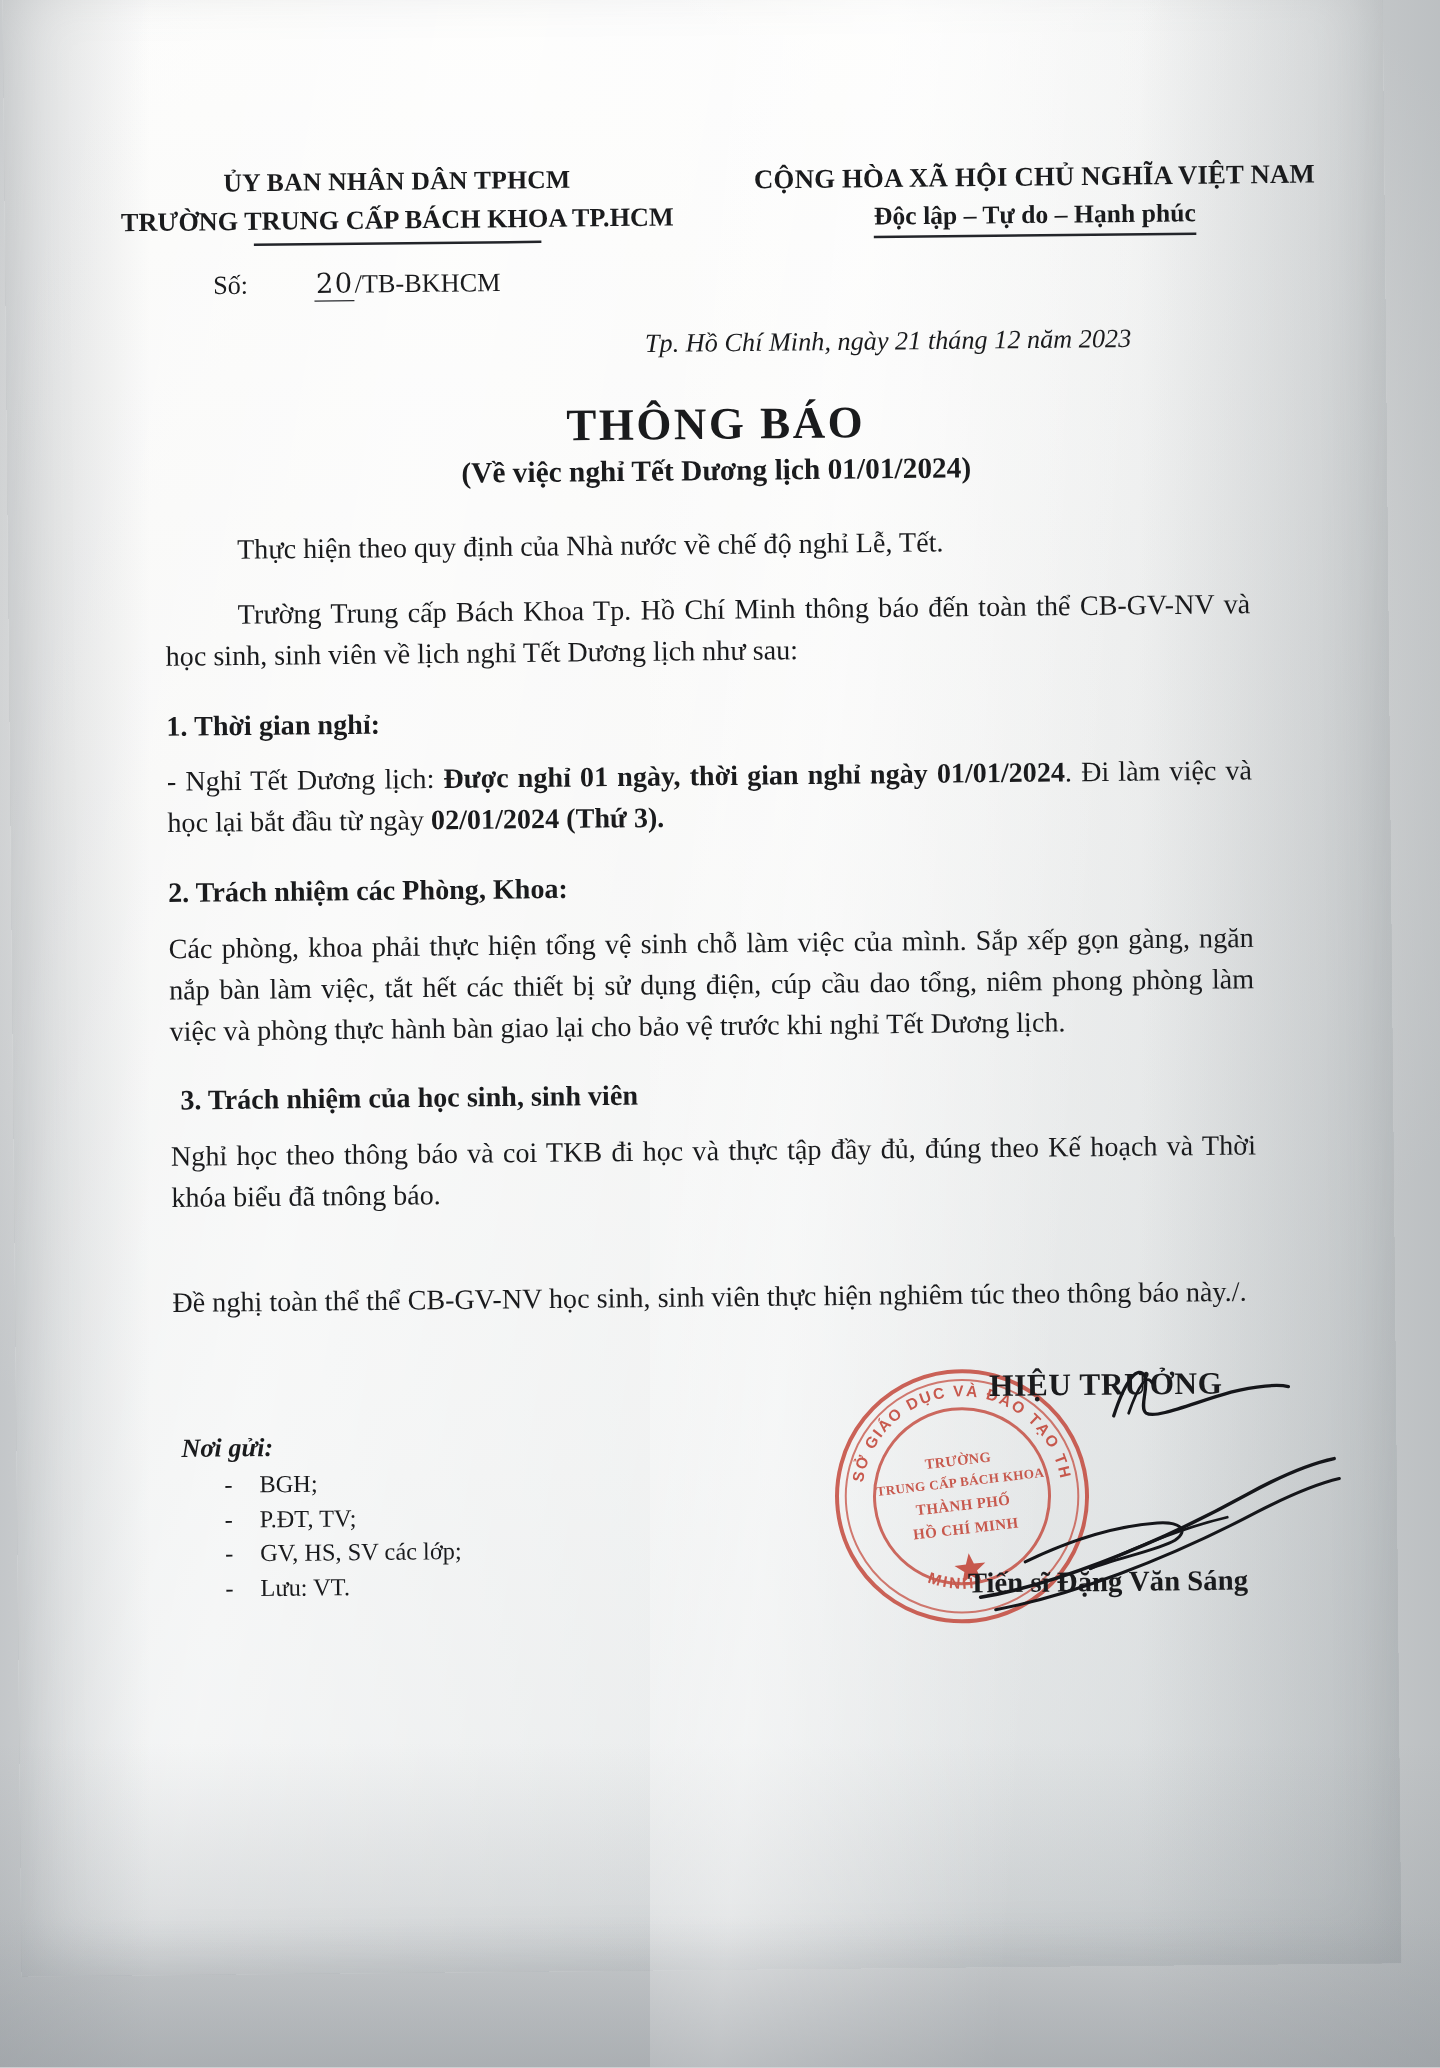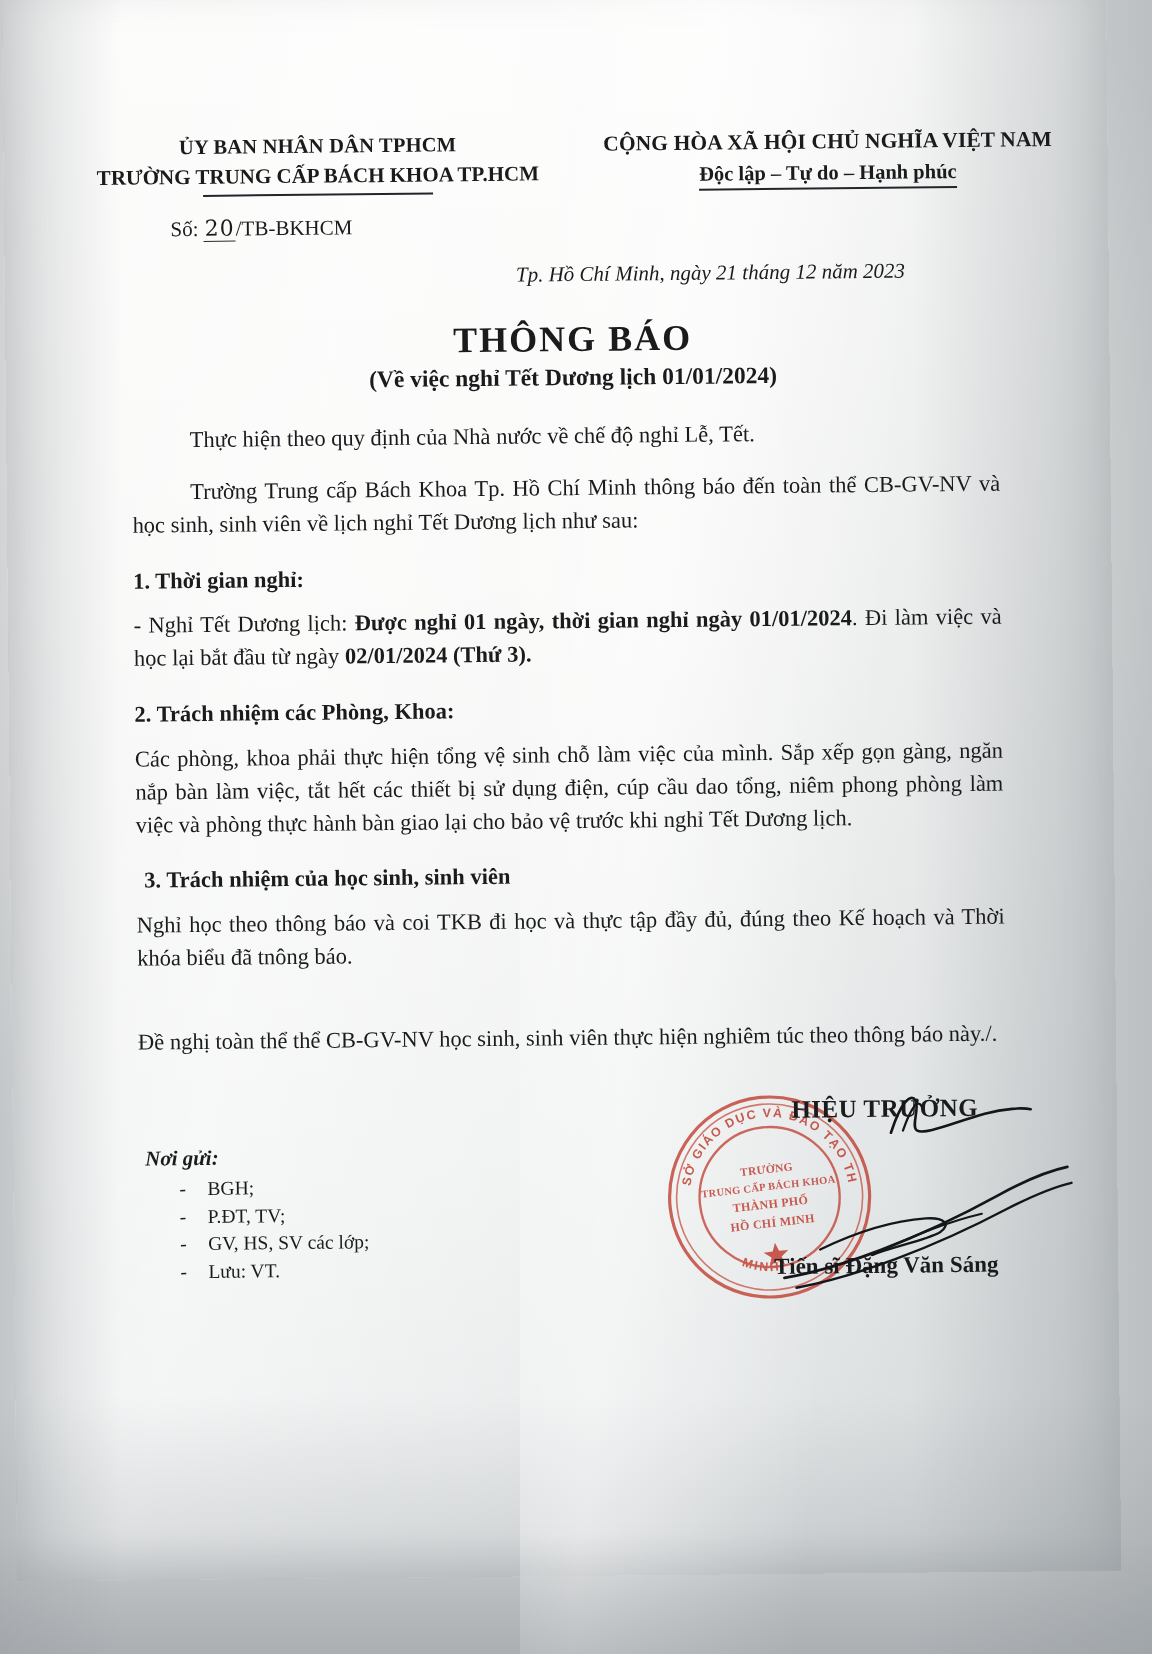--- a/index.html
+++ b/index.html
@@ -93,20 +93,21 @@
     position: absolute; left: 175px; top: 212px;
     font-size: 21px;
     white-space: nowrap;
   }
   .sonum .hand {
     font-family: "DejaVu Serif", serif;
     font-size: 22px;
     border-bottom: 1.5px solid #2a2c30;
     padding: 0 1px;
     letter-spacing: 1px;
+    margin-left: 48px;
   }
   .place-date {
     position: absolute; left: 520px; top: 262px;
     font-size: 21px; font-style: italic;
     white-space: nowrap;
   }
 
   
   .title {
     position: absolute; left: 0; top: 318px; width: 1152px;

